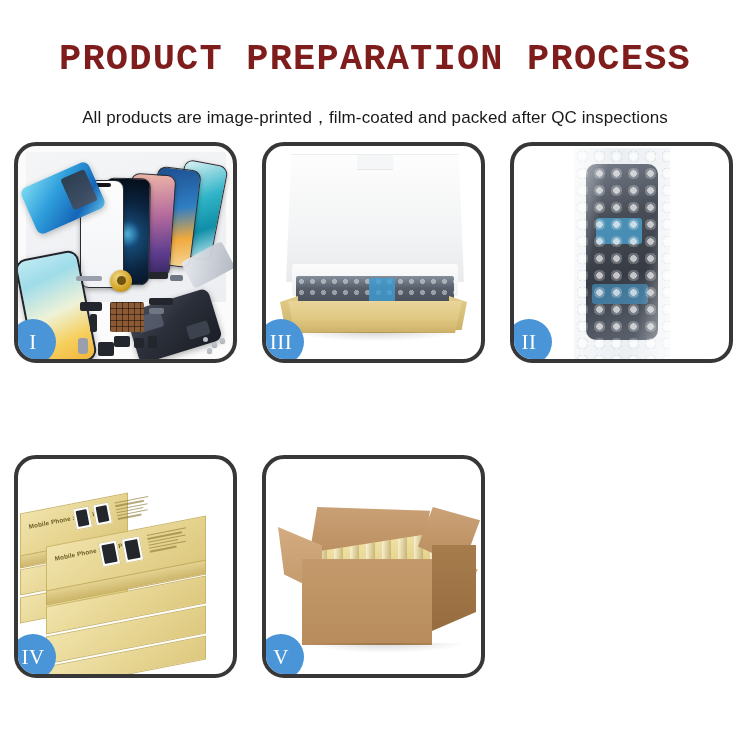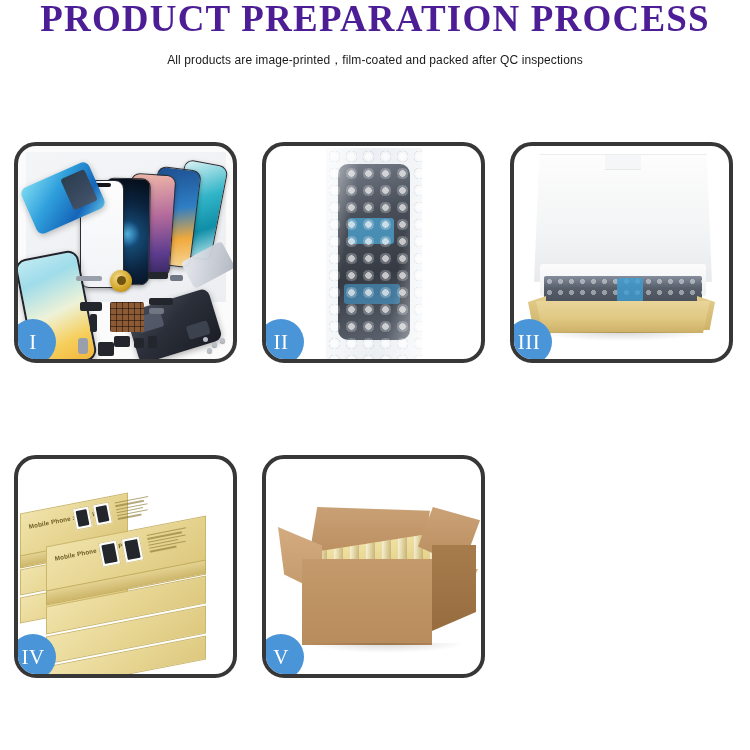--- a/index.html
+++ b/index.html
@@ -7,28 +7,29 @@
     width: 750px; height: 750px;
     background: #ffffff;
     font-family: "Liberation Sans", sans-serif;
     overflow: hidden;
   }
   .page { position: relative; width: 750px; height: 750px; background: #fff; }
 
   
   .header { position: absolute; left: 0; top: 0; width: 750px; text-align: center; }
   .title {
-    font-family: Liberation Serif, serif;
-    font-size: 37px; font-weight: 700; color: #4c1d95;
+    font-family: Liberation Mono, monospace;
+    font-size: 37px; font-weight: 700; color: #7f1d1d;
     letter-spacing: 1.2px; line-height: 1;
+    margin-top: 41px;
   }
   .subtitle {
     font-family: "Liberation Sans", sans-serif;
-    font-size: 12px; font-weight: 400; color: #1a1a1a;
-    letter-spacing: .1px; margin-top: 15px; text-align: center;
+    font-size: 17px; font-weight: 400; color: #1a1a1a;
+    letter-spacing: .1px; margin-top: 28px; text-align: center;
   }
 
   
   .grid {
     position: absolute; left: 14px; top: 142px;
     width: 722px; height: 536px;
     display: grid;
     grid-template-columns: 223px 223px 223px;
     grid-template-rows: 221px 223px;
     column-gap: 25px; row-gap: 92px;
@@ -408,42 +409,42 @@
         <div class="screws">
           <i style="left:0;  top:0;"></i>
           <i style="left:9px;top:5px;"></i>
           <i style="left:17px;top:1px;"></i>
           <i style="left:4px;top:11px;"></i>
         </div>
       </div>
       <div class="badge">I</div>
     </div>
 
-    <div class="panel p2">
-      <div class="stage">
-        <div class="bubblebag">
-          <div class="bag-item"></div>
-          <div class="bubbles"></div>
-          <div class="bagsheen"></div>
-        </div>
-      </div>
-      <div class="badge">II</div>
-    </div>
-
     <div class="panel p3">
       <div class="stage">
         <div class="m-lid"></div>
         <div class="m-foam"></div>
         <div class="m-inner"></div>
         <div class="m-flapL"></div>
         <div class="m-flapR"></div>
         <div class="m-front"></div>
         <div class="m-shadow"></div>
       </div>
       <div class="badge">III</div>
+    </div>
+
+    <div class="panel p2">
+      <div class="stage">
+        <div class="bubblebag">
+          <div class="bag-item"></div>
+          <div class="bubbles"></div>
+          <div class="bagsheen"></div>
+        </div>
+      </div>
+      <div class="badge">II</div>
     </div>
 
     <div class="panel p4">
       <div class="stage">
         <div class="stackwrap">
 
           <div class="ybox" style="left:2px; top:44px; width:108px; height:44px;">
             <div class="top"></div>
           </div>
           <div class="side" style="position:absolute; left:2px; top:86px; width:108px; height:13px;

